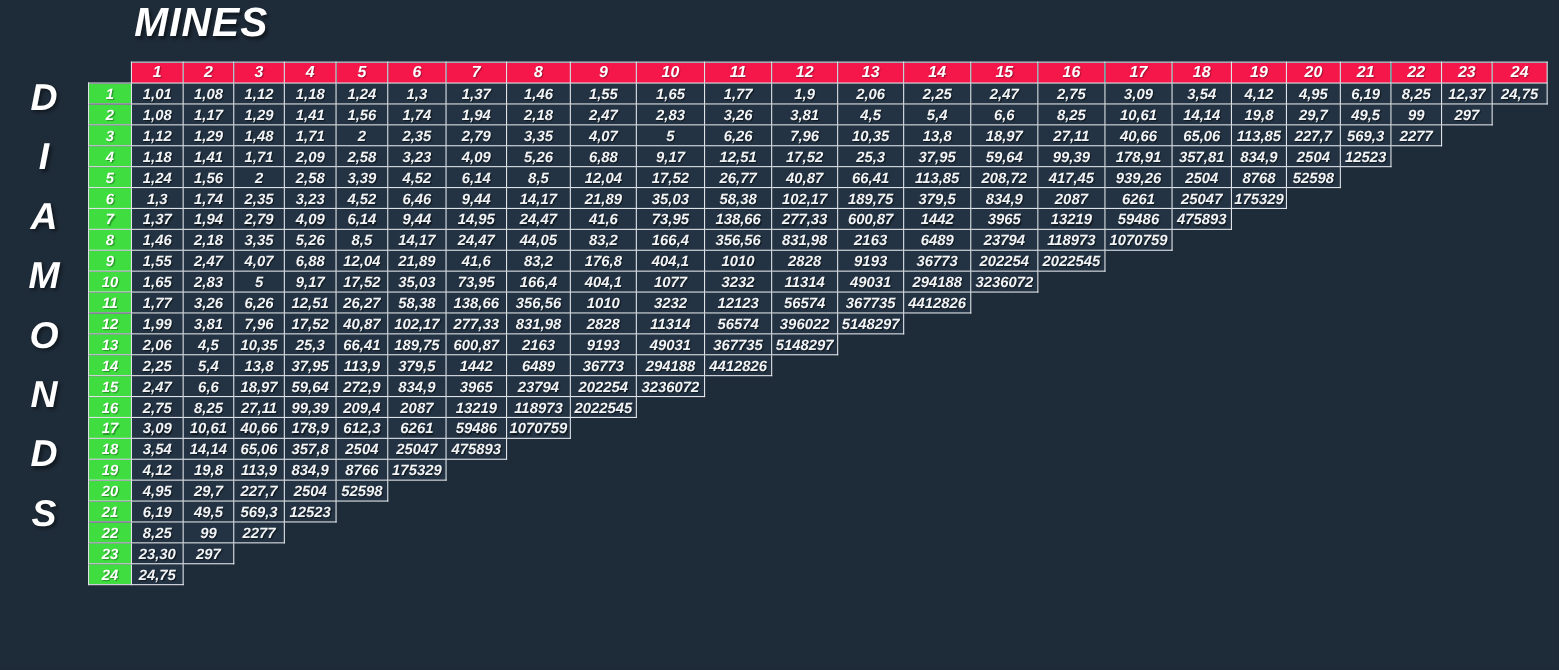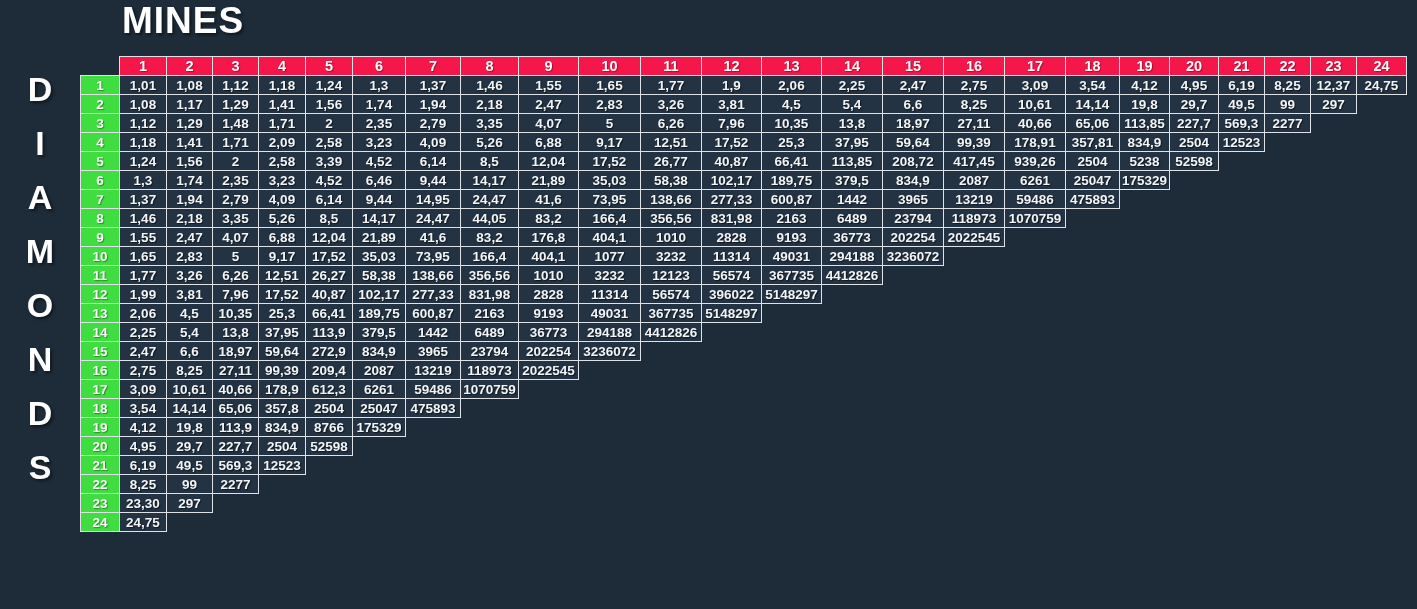--- a/index.html
+++ b/index.html
@@ -11,21 +11,21 @@
     --text: #f2f4f6;
   }
   * { box-sizing: border-box; }
   html, body { margin: 0; padding: 0; }
   body {
     width: 1417px; height: 609px;
     background: var(--bg);
     font-family: "Liberation Sans", sans-serif;
     overflow: hidden;
   }
-  .stage { position: relative; width: 1417px; height: 463px; }
+  .stage { position: relative; width: 1417px; height: 463px; font-style: italic; }
 
   .title {
     position: absolute; left: 122px; top: 0px;
     font-size: 37px; font-weight: 800; color: #ffffff;
     letter-spacing: 1px;
     text-shadow: 2px 2px 3px rgba(0,0,0,0.45);
   }
 
   .side-label {
     position: absolute; left: 16px; top: 62px; width: 48px;
@@ -254,21 +254,21 @@
           <td class="value">12,04</td>
           <td class="value">17,52</td>
           <td class="value">26,77</td>
           <td class="value">40,87</td>
           <td class="value">66,41</td>
           <td class="value">113,85</td>
           <td class="value">208,72</td>
           <td class="value">417,45</td>
           <td class="value">939,26</td>
           <td class="value">2504</td>
-          <td class="value">5238</td>
+          <td class="value">8768</td>
           <td class="value">52598</td>
         </tr>
         <tr>
           <th class="diamond-h">6</th>
           <td class="value">1,3</td>
           <td class="value">1,74</td>
           <td class="value">2,35</td>
           <td class="value">3,23</td>
           <td class="value">4,52</td>
           <td class="value">6,46</td>

